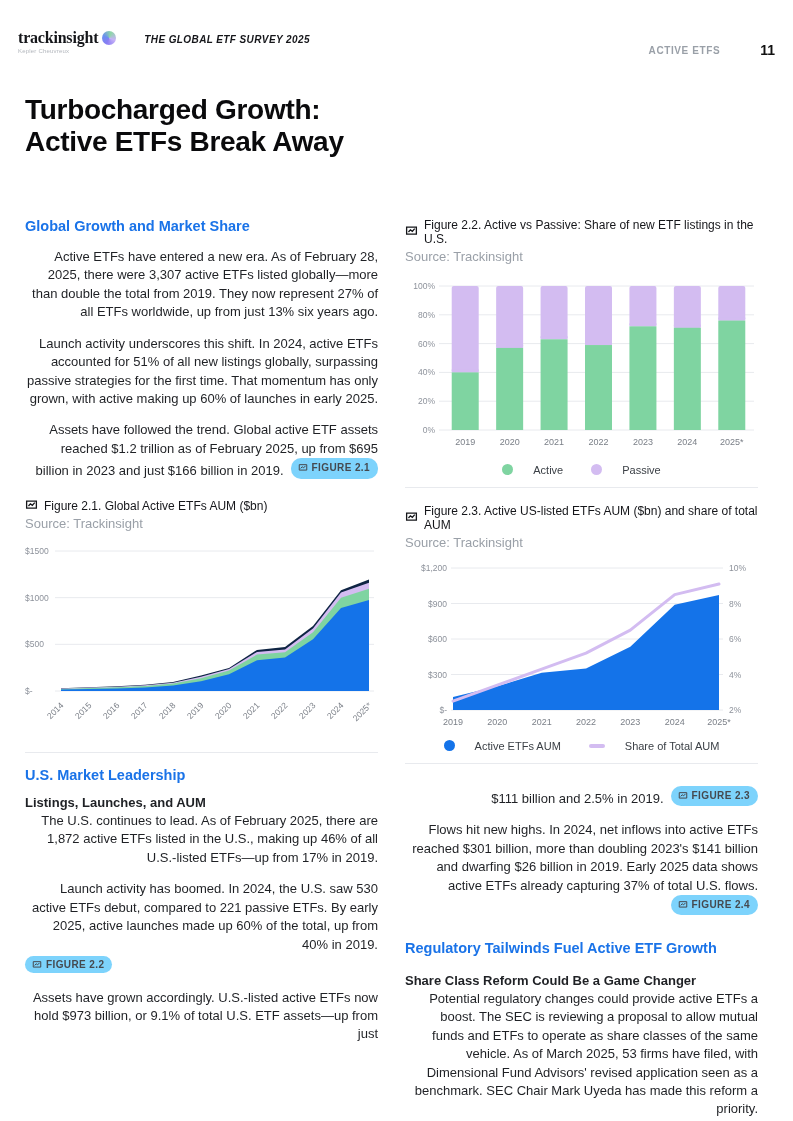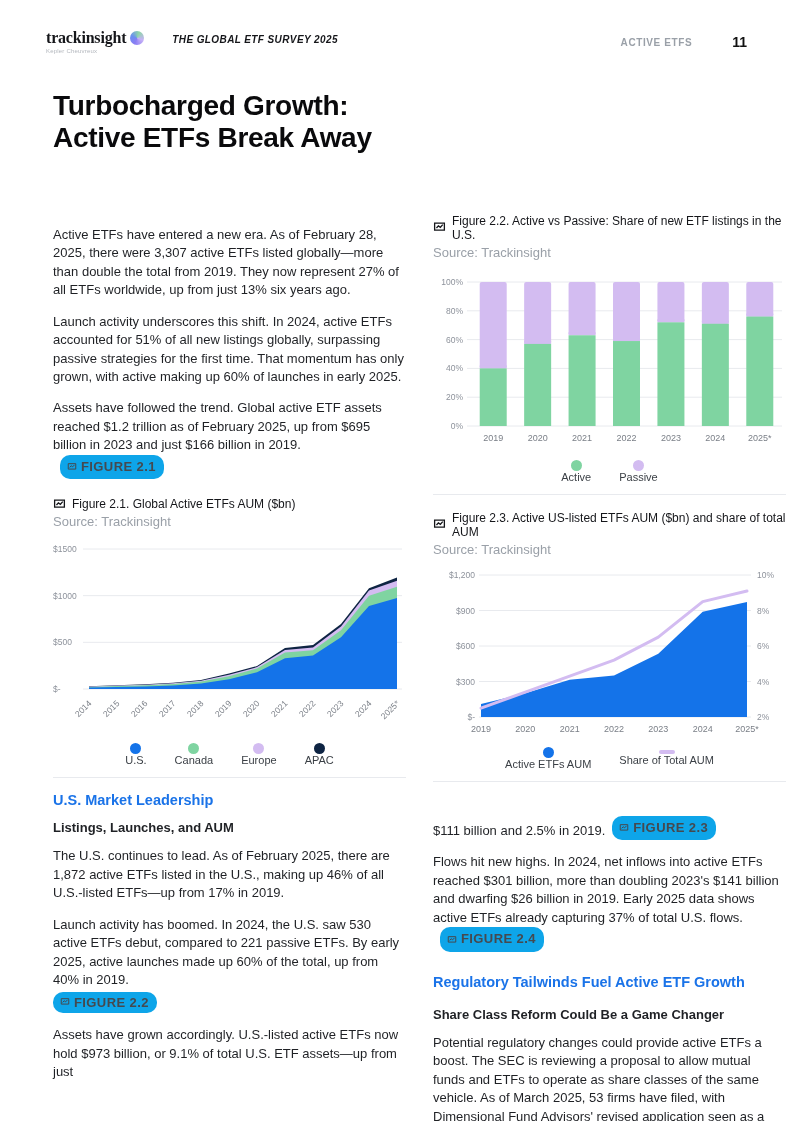--- a/index.html
+++ b/index.html
@@ -2,64 +2,64 @@
 <html><head>
 <meta charset="utf-8">
 <style>
   * { box-sizing: border-box; }
   html,body { margin:0; padding:0; }
   body {
     width:793px; height:1121px; background:#ffffff; overflow:hidden;
     font-family:"Liberation Sans", sans-serif; color:#1f2125;
     -webkit-font-smoothing:antialiased;
   }
-  .page { width:793px; height:926px; padding:30px 46px 0; }
+  .page { width:793px; height:926px; padding:30px 18px 0; }
 
   
   .hdr { display:flex; align-items:flex-start; }
   .logo { display:flex; align-items:flex-start; gap:4px; }
   .logo-text { display:flex; flex-direction:column; line-height:1; }
   .logo-brand { font-family:"Liberation Serif", serif; font-size:16px; font-weight:600; color:#15161a; letter-spacing:-0.2px; }
   .logo-sub { font-size:6px; color:#b3b7bd; margin-top:2px; letter-spacing:.2px; }
   .logo-orb { width:14px; height:14px; border-radius:50%; margin-top:1px;
     background:conic-gradient(from 200deg, #8a7df3, #6a8ff0, #8fd6a8, #c7b2f7, #8a7df3); }
   .doc-title { margin-left:28px; margin-top:4px; font-size:10px; font-weight:700; letter-spacing:.4px; color:#15161a;font-style:italic; }
-  .hdr-right { margin-left:auto; display:flex; align-items:center; gap:40px; margin-top:4px; }
+  .hdr-right { margin-left:auto; display:flex; align-items:center; gap:40px; margin-top:12px; }
   .section-label { font-size:10px; font-weight:700; letter-spacing:.6px; color:#9aa0a8; }
   .page-num { font-size:14px; font-weight:700; color:#111; }
 
   
   h1.title { margin:36px 7px 8px; font-size:28px; line-height:1.14; font-weight:900;
     color:#0a0a0c; letter-spacing:-0.3px; }
 
   
   .cols { display:flex; gap:27px; margin-top:60px; padding:0 7px; }
   .col { width:353px; flex:0 0 353px; }
 
   .sec-heading { font-size:14.5px; font-weight:700; color:#1a73e8; margin:0 0 14px; }
-  p.body { font-size:13px; line-height:1.42; margin:12px 0 13px; color:#1f2125; }
+  p.body { font-size:13px; line-height:1.42; margin:0 0 13px; color:#1f2125;text-align:right; }
   .subhead { font-size:13px; font-weight:700; margin:0 0 2px; }
 
   
-  .badge { display:inline-flex; align-items:center; gap:4px; background:#0ea5e9;
-    border:none; border-radius:10px; padding:3px 8px 3px 7px; font-size:13px; font-weight:700;
+  .badge { display:inline-flex; align-items:center; gap:4px; background:#7dd3fc;
+    border:none; border-radius:10px; padding:3px 8px 3px 7px; font-size:10px; font-weight:700;
     letter-spacing:.4px; color:#45494f; white-space:nowrap; vertical-align:2px; margin-left:7px; cursor:pointer; }
   .badge svg { display:block; }
   .badge-row { margin:-6px 0 13px; }
   .badge-row .badge { margin-left:0; }
 
   
   .figure-block { margin:0 0 14px; }
   .fig-caption { display:flex; align-items:center; gap:6px; font-size:12px; font-weight:400; color:#15161a; }
   .fig-caption svg { flex:0 0 auto; }
   .fig-source { font-size:13px; color:#9aa0a8; margin:3px 0 10px; }
   .chart svg { display:block; width:100%; }
   .legend { display:flex; justify-content:center; align-items:center; gap:28px;
     font-size:11px; color:#3a3f45; margin-top:4px; }
-  .legend-item { display:flex; align-items:center; gap:0;flex-direction:column; }
+  .legend-item { display:flex; align-items:center; gap:20px; }
   .dot { width:11px; height:11px; border-radius:50%; display:inline-block; }
   .line-swatch { width:16px; height:4px; border-radius:2px; display:inline-block; }
   .divider { border-top:1px solid #e8eaee; margin-top:11px; }
 
   .spacer-lg { height:8px; }
 </style>
 </head>
 <body>
 
 <div class="page">
@@ -80,20 +80,21 @@
   </div>
 
   <h1 class="title">
     <span>Turbocharged Growth:</span><br>
     <span>Active ETFs Break Away</span>
   </h1>
 
   <div class="cols">
 
     <div class="col">
+      <div class="sec-heading">Global Growth and Market Share</div>
 
       <p class="body">Active ETFs have entered a new era. As of February 28, 2025, there were 3,307 active ETFs listed globally—more than double the total from 2019. They now represent 27% of all ETFs worldwide, up from just 13% six years ago.</p>
       <p class="body">Launch activity underscores this shift. In 2024, active ETFs accounted for 51% of all new listings globally, surpassing passive strategies for the first time. That momentum has only grown, with active making up 60% of launches in early 2025.</p>
       <p class="body" style="margin-bottom:18px"><span>Assets have followed the trend. Global active ETF assets reached $1.2 trillion as of February 2025, up from $695 billion in 2023 and just $166 billion in 2019.</span><span class="badge">
             <svg width="10" height="10" viewBox="0 0 12 12">
               <path d="M1.5 2 H10.5 V8.5 H1.5 Z" fill="none" stroke="currentColor" stroke-width="1.2"></path>
               <path d="M3.2 6.5 L5 4.5 L6.8 5.8 L9 3.4" fill="none" stroke="currentColor" stroke-width="1.2"></path>
             </svg>
             <span>FIGURE 2.1</span>
           </span></p>
@@ -128,38 +129,20 @@
               <text x="263" y="165" font-size="8.5" fill="#7a7f87" text-anchor="end" transform="rotate(-45 263 165)">2022</text>
               <text x="291" y="165" font-size="8.5" fill="#7a7f87" text-anchor="end" transform="rotate(-45 291 165)">2023</text>
               <text x="319" y="165" font-size="8.5" fill="#7a7f87" text-anchor="end" transform="rotate(-45 319 165)">2024</text>
               <text x="347" y="165" font-size="8.5" fill="#7a7f87" text-anchor="end" transform="rotate(-45 347 165)">2025*</text>
               <path d="M 36 150 L 36.0 147.2 L 64.0 146.3 L 92.0 145.3 L 120.0 143.7 L 148.0 141.0 L 176.0 134.5 L 204.0 127.1 L 232.0 108.9 L 260.0 106.1 L 288.0 85.1 L 316.0 49.2 L 344.0 38.5 L 344.0 150 Z" fill="#0e2443"></path>
               <path d="M 36 150 L 36.0 147.6 L 64.0 146.6 L 92.0 145.8 L 120.0 144.3 L 148.0 141.8 L 176.0 135.8 L 204.0 128.1 L 232.0 111.0 L 260.0 108.5 L 288.0 87.5 L 316.0 51.5 L 344.0 41.7 L 344.0 150 Z" fill="#d3bcf1"></path>
               <path d="M 36 150 L 36.0 147.9 L 64.0 147.0 L 92.0 146.3 L 120.0 145.0 L 148.0 142.5 L 176.0 137.2 L 204.0 129.5 L 232.0 113.6 L 260.0 111.3 L 288.0 91.2 L 316.0 56.7 L 344.0 47.8 L 344.0 150 Z" fill="#7fd4a1"></path>
               <path d="M 36 150 L 36.0 148.6 L 64.0 147.9 L 92.0 147.4 L 120.0 146.5 L 148.0 144.4 L 176.0 140.2 L 204.0 133.2 L 232.0 119.2 L 260.0 116.4 L 288.0 98.2 L 316.0 66.9 L 344.0 59.0 L 344.0 150 Z" fill="#1473e9"></path>
             </svg>
           </div>
-        <div class="legend">
-          <span class="legend-item">
-              <span class="dot" style="background: rgb(20, 115, 233);"></span>
-              <span>U.S.</span>
-            </span>
-          <span class="legend-item">
-              <span class="dot" style="background: rgb(127, 212, 161);"></span>
-              <span>Canada</span>
-            </span>
-          <span class="legend-item">
-              <span class="dot" style="background: rgb(211, 188, 241);"></span>
-              <span>Europe</span>
-            </span>
-          <span class="legend-item">
-              <span class="dot" style="background: rgb(14, 36, 67);"></span>
-              <span>APAC</span>
-            </span>
-        </div>
         <div class="divider"></div>
       </section>
 
 
       <div class="sec-heading" style="margin-bottom:12px">U.S. Market Leadership</div>
       <div class="subhead">Listings, Launches, and AUM</div>
       <p class="body">The U.S. continues to lead. As of February 2025, there are 1,872 active ETFs listed in the U.S., making up 46% of all U.S.-listed ETFs—up from 17% in 2019.</p>
       <p class="body" style="margin-bottom:8px">Launch activity has boomed. In 2024, the U.S. saw 530 active ETFs debut, compared to 221 passive ETFs. By early 2025, active launches made up 60% of the total, up from 40% in 2019.</p>
       <div class="badge-row"><span class="badge">
             <svg width="10" height="10" viewBox="0 0 12 12">

